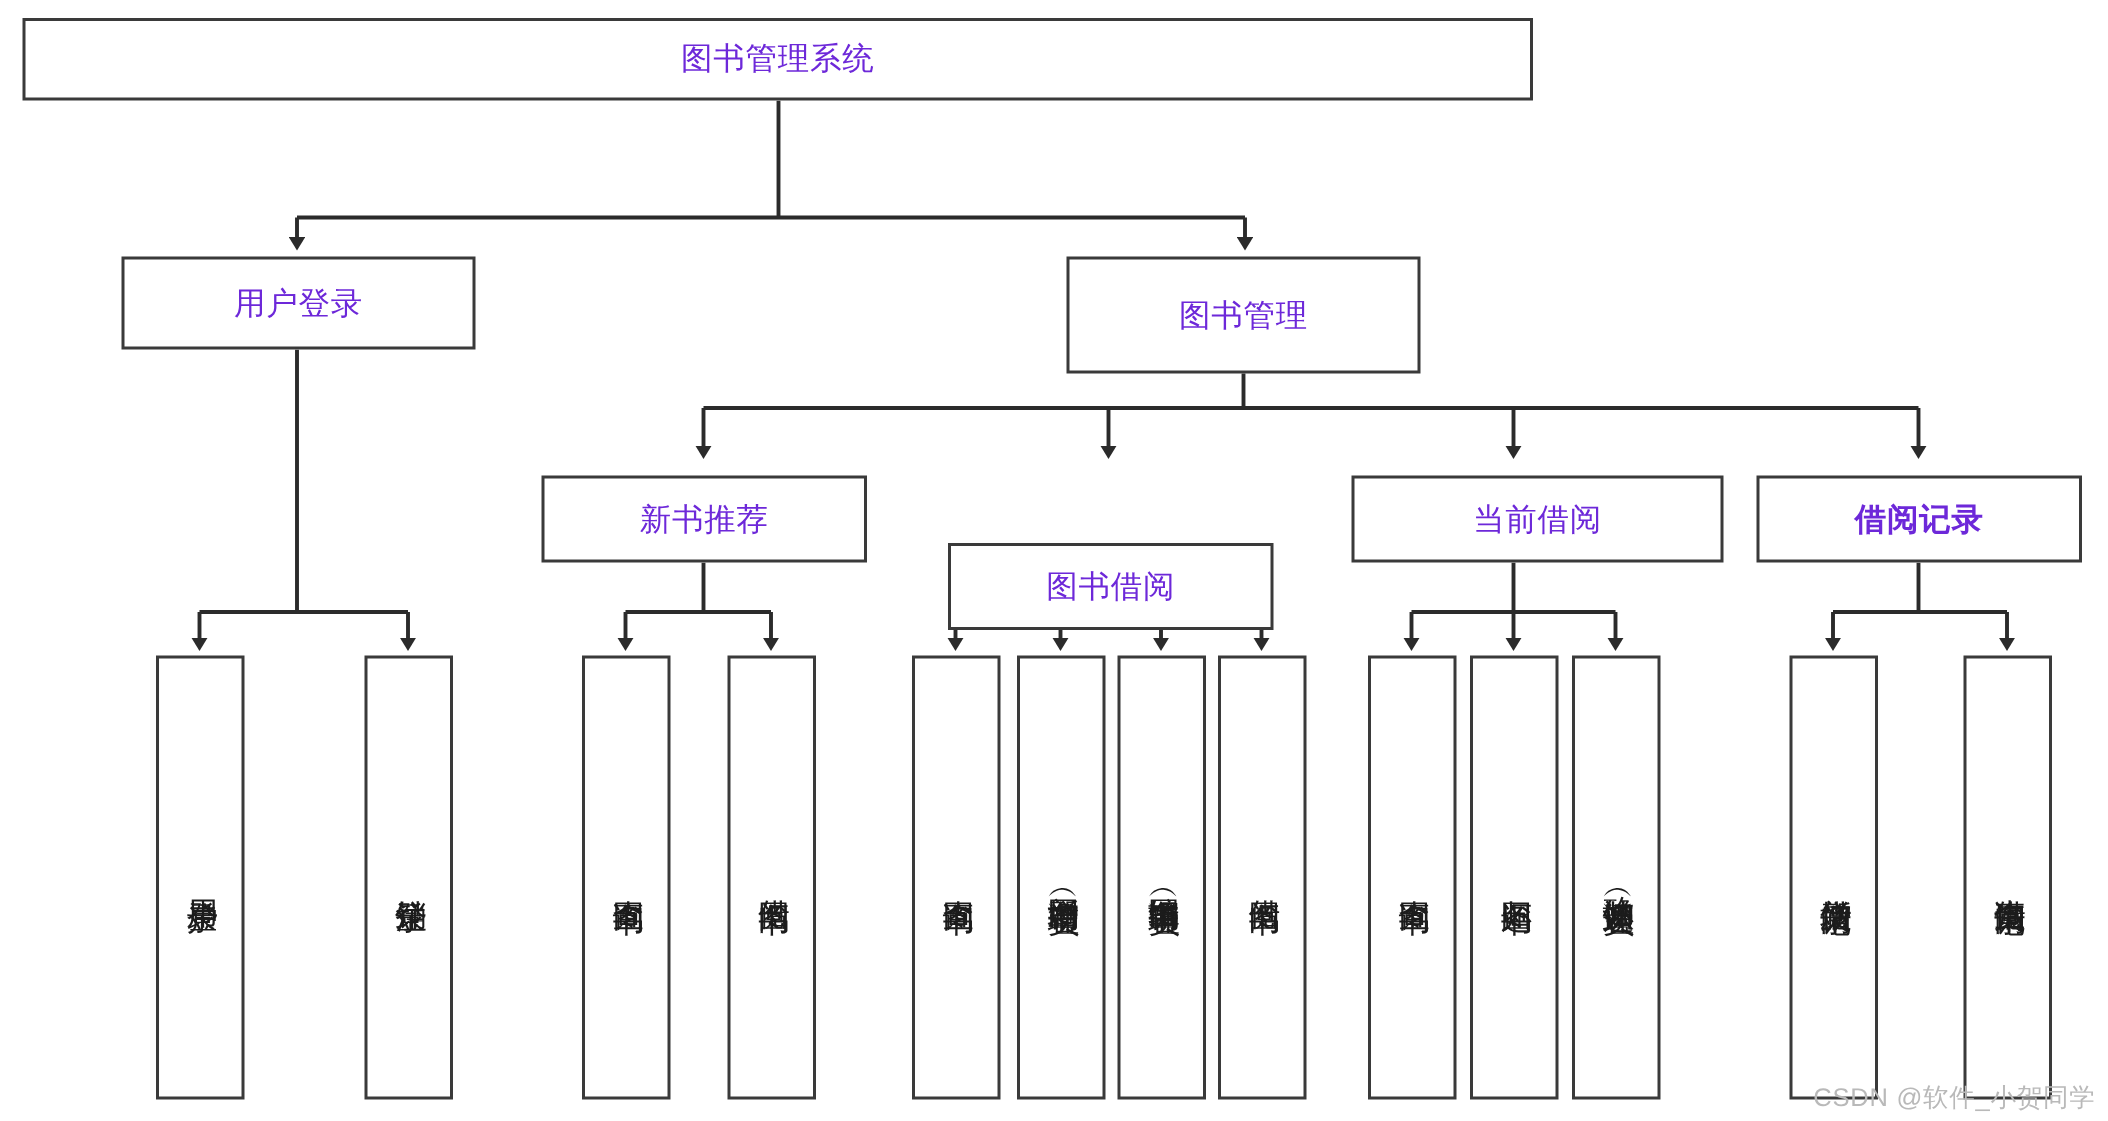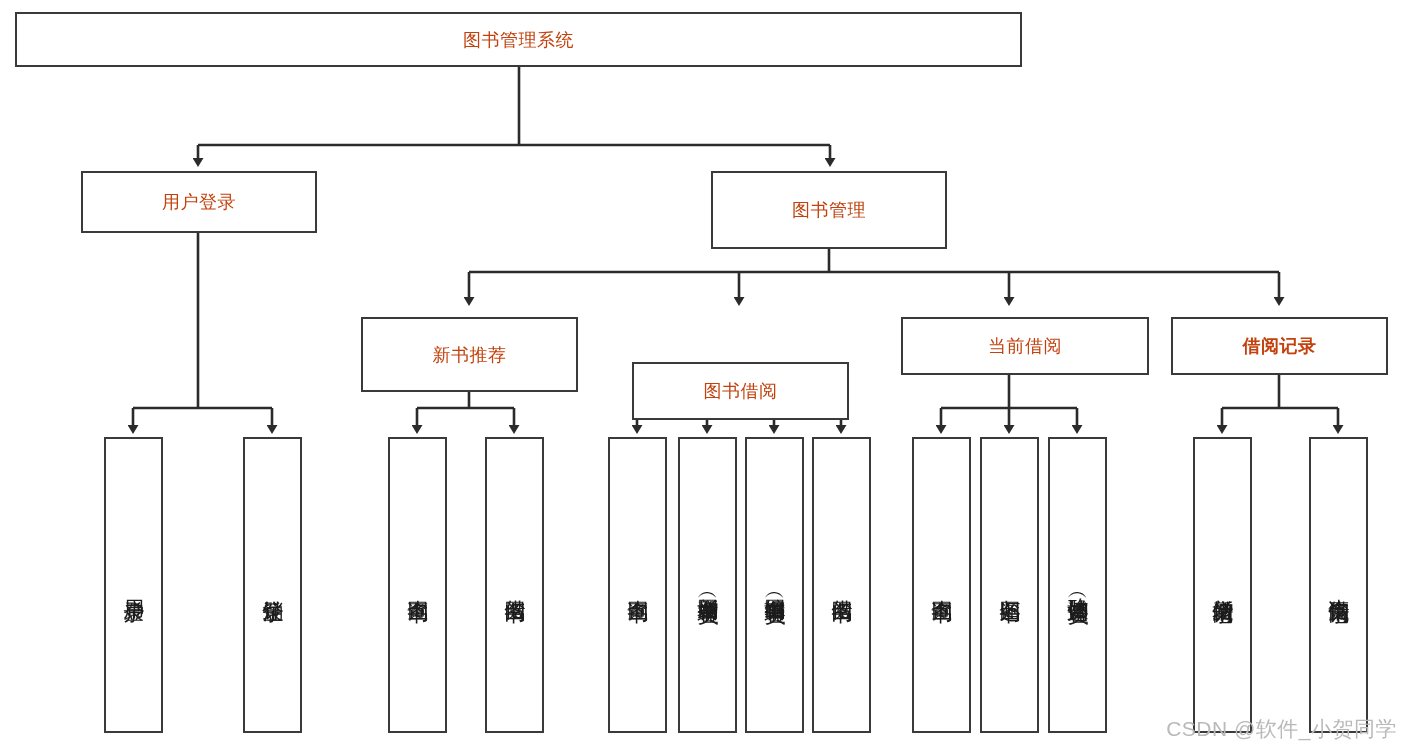--- a/index.html
+++ b/index.html
@@ -32,22 +32,22 @@
     position: absolute;
     box-sizing: border-box;
     border: 2px solid #3a3a3a;
     background: #ffffff;
     display: flex;
     align-items: center;
     justify-content: center;
     overflow: hidden;
   }
   .node-h .node-label {
-    font-size: 18px;
-    color: #c2410c;
+    font-size: 21px;
+    color: #6d28d9;
     letter-spacing: 0.5px;
     line-height: 1;
     white-space: nowrap;
   }
   .node-v {
     align-items: center;
     justify-content: center;
   }
   .node-v .node-label {
     writing-mode: vertical-rl;
@@ -56,21 +56,21 @@
     color: #1c1c1c;
     line-height: 1.28;
     letter-spacing: 1px;
     white-space: nowrap;
     max-height: 100%;
   }
   .watermark {
     position: absolute;
     right: 8px;
     bottom: 4px;
-    font-size: 21px;
+    font-size: 17px;
     color: #b9b9b9;
     letter-spacing: 0.5px;
     white-space: nowrap;
     user-select: none;
   }
 </style>
 </head>
 <body>
 
 <div id="diagram-root">
@@ -132,21 +132,21 @@
   </div>
 
   <div class="node node-h" style="left:81px; top:171px; width:236px; height:62px;">
     <span class="node-label">用户登录</span>
   </div>
 
   <div class="node node-h" style="left:711px; top:171px; width:236px; height:78px;">
     <span class="node-label">图书管理</span>
   </div>
 
-  <div class="node node-h" style="left:361px; top:317px; width:217px; height:75px;">
+  <div class="node node-h" style="left:361px; top:317px; width:217px; height:58px;">
     <span class="node-label">新书推荐</span>
   </div>
 
   <div class="node node-h" style="left:632px; top:317px; width:217px; height:58px;margin-top:45px;">
     <span class="node-label">图书借阅</span>
   </div>
 
   <div class="node node-h" style="left:901px; top:317px; width:248px; height:58px;">
     <span class="node-label">当前借阅</span>
   </div>

